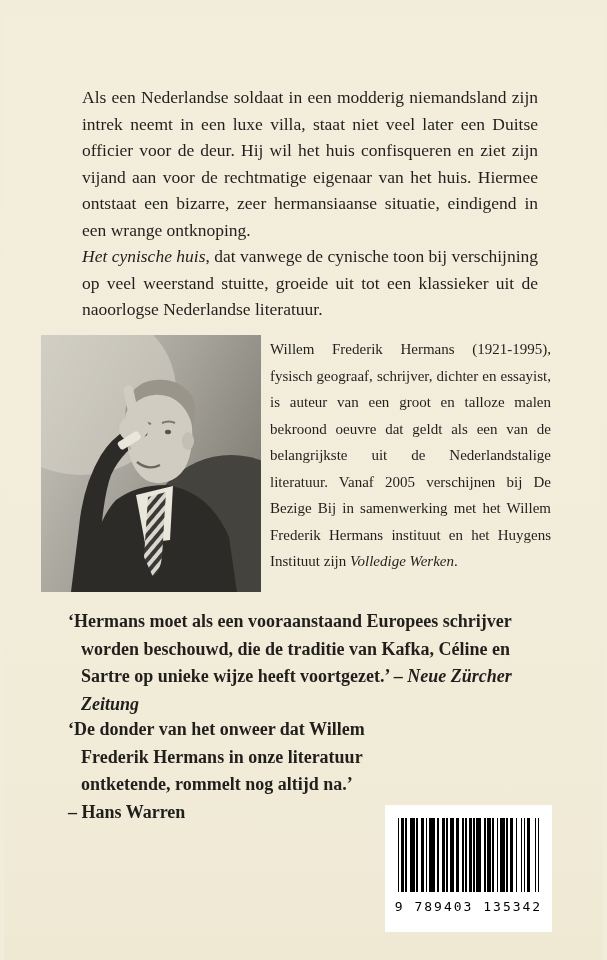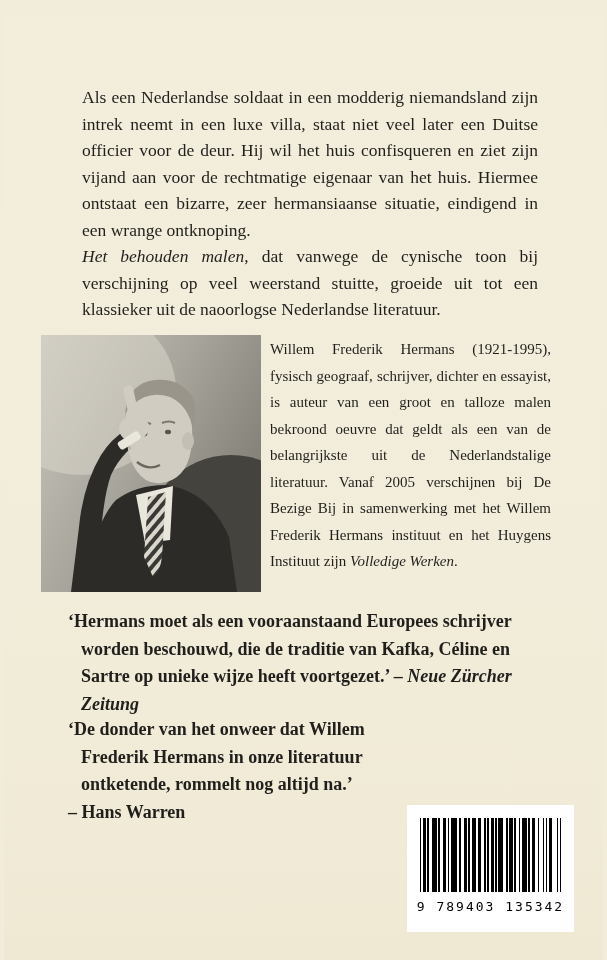--- a/index.html
+++ b/index.html
@@ -49,21 +49,21 @@
   .quote-warren{left:64px;top:700px;width:330px;}
   .quote .src-inline{font-style:italic;font-weight:bold;}
   .quote .src-block{display:block;text-indent:-13px;}
   
   .publisher{
     position:absolute;left:64px;top:891px;
     font-size:18.5px;font-weight:bold;letter-spacing:.2px;
   }
   
   .barcode-panel{
-    position:absolute;left:403px;top:789px;width:167px;height:127px;
+    position:absolute;left:381px;top:789px;width:167px;height:127px;
     background:var(--barcode-bg);
   }
   .bars{
     position:relative;width:142px;height:74px;margin:13px auto 0;
   }
   .bars i{
     position:absolute;top:0;bottom:0;display:block;background:#000;
   }
   .barcode-number{
     margin-top:7px;text-align:center;
@@ -71,21 +71,21 @@
     font-size:13px;letter-spacing:2px;color:#000;
   }
 </style>
 </head>
 <body>
 
 <div class="page">
 
   <section class="synopsis">
     <p>Als een Nederlandse soldaat in een modderig niemandsland zijn intrek neemt in een luxe villa, staat niet veel later een Duitse officier voor de deur. Hij wil het huis confisqueren en ziet zijn vijand aan voor de rechtmatige eigenaar van het huis. Hiermee ontstaat een bizarre, zeer hermansiaanse situatie, eindigend in een wrange ontknoping.</p>
-    <p><i>Het behouden malen</i><span>, dat vanwege de cynische toon bij verschijning op veel weerstand stuitte, groeide uit tot een klassieker uit de naoorlogse Nederlandse literatuur.</span></p>
+    <p><i>Het cynische huis</i><span>, dat vanwege de cynische toon bij verschijning op veel weerstand stuitte, groeide uit tot een klassieker uit de naoorlogse Nederlandse literatuur.</span></p>
   </section>
 
   <figure class="photo">
     <svg viewBox="0 0 220 257" preserveAspectRatio="none" aria-hidden="true">
       <defs>
         <linearGradient id="bgGrad" x1="0" y1="0" x2="1" y2="0.6">
           <stop offset="0" stop-color="#cac7bd"></stop>
           <stop offset="0.55" stop-color="#a5a29a"></stop>
           <stop offset="1" stop-color="#807d75"></stop>
         </linearGradient>

